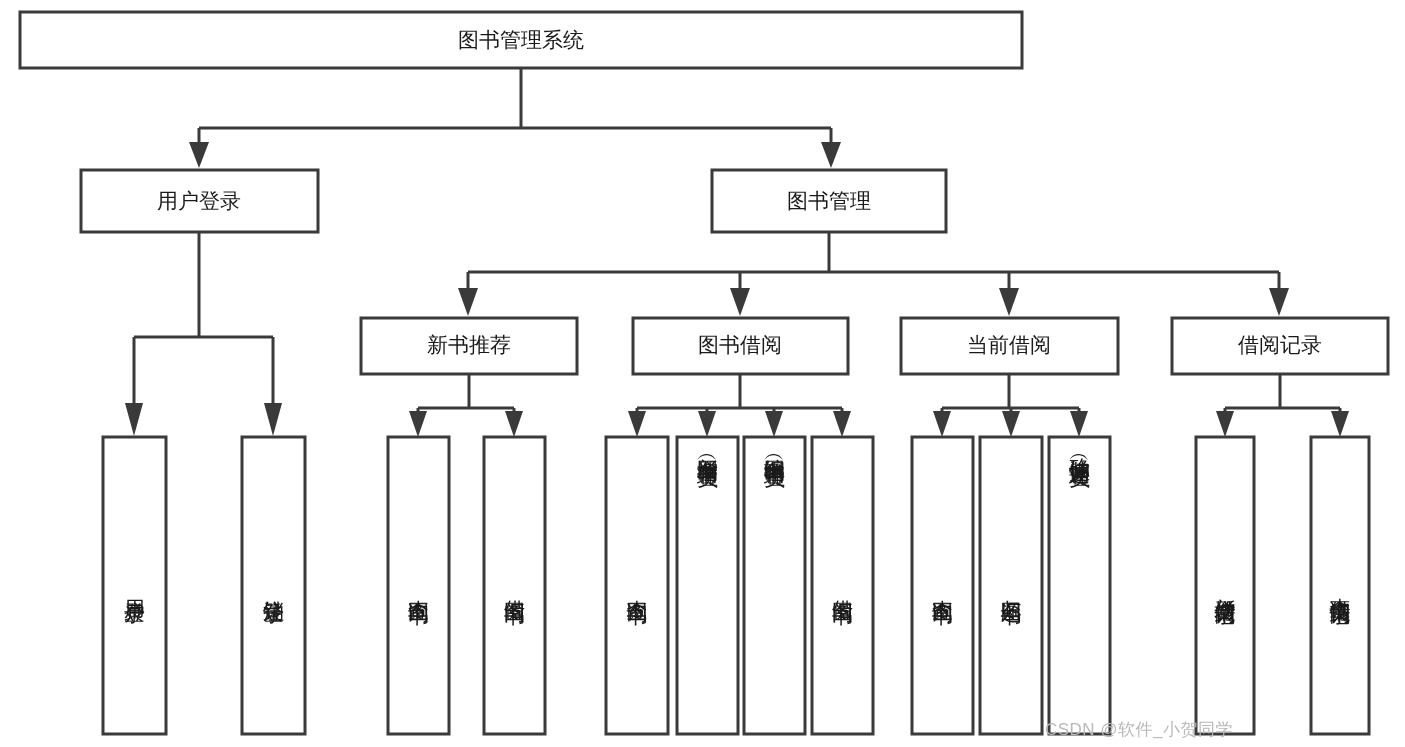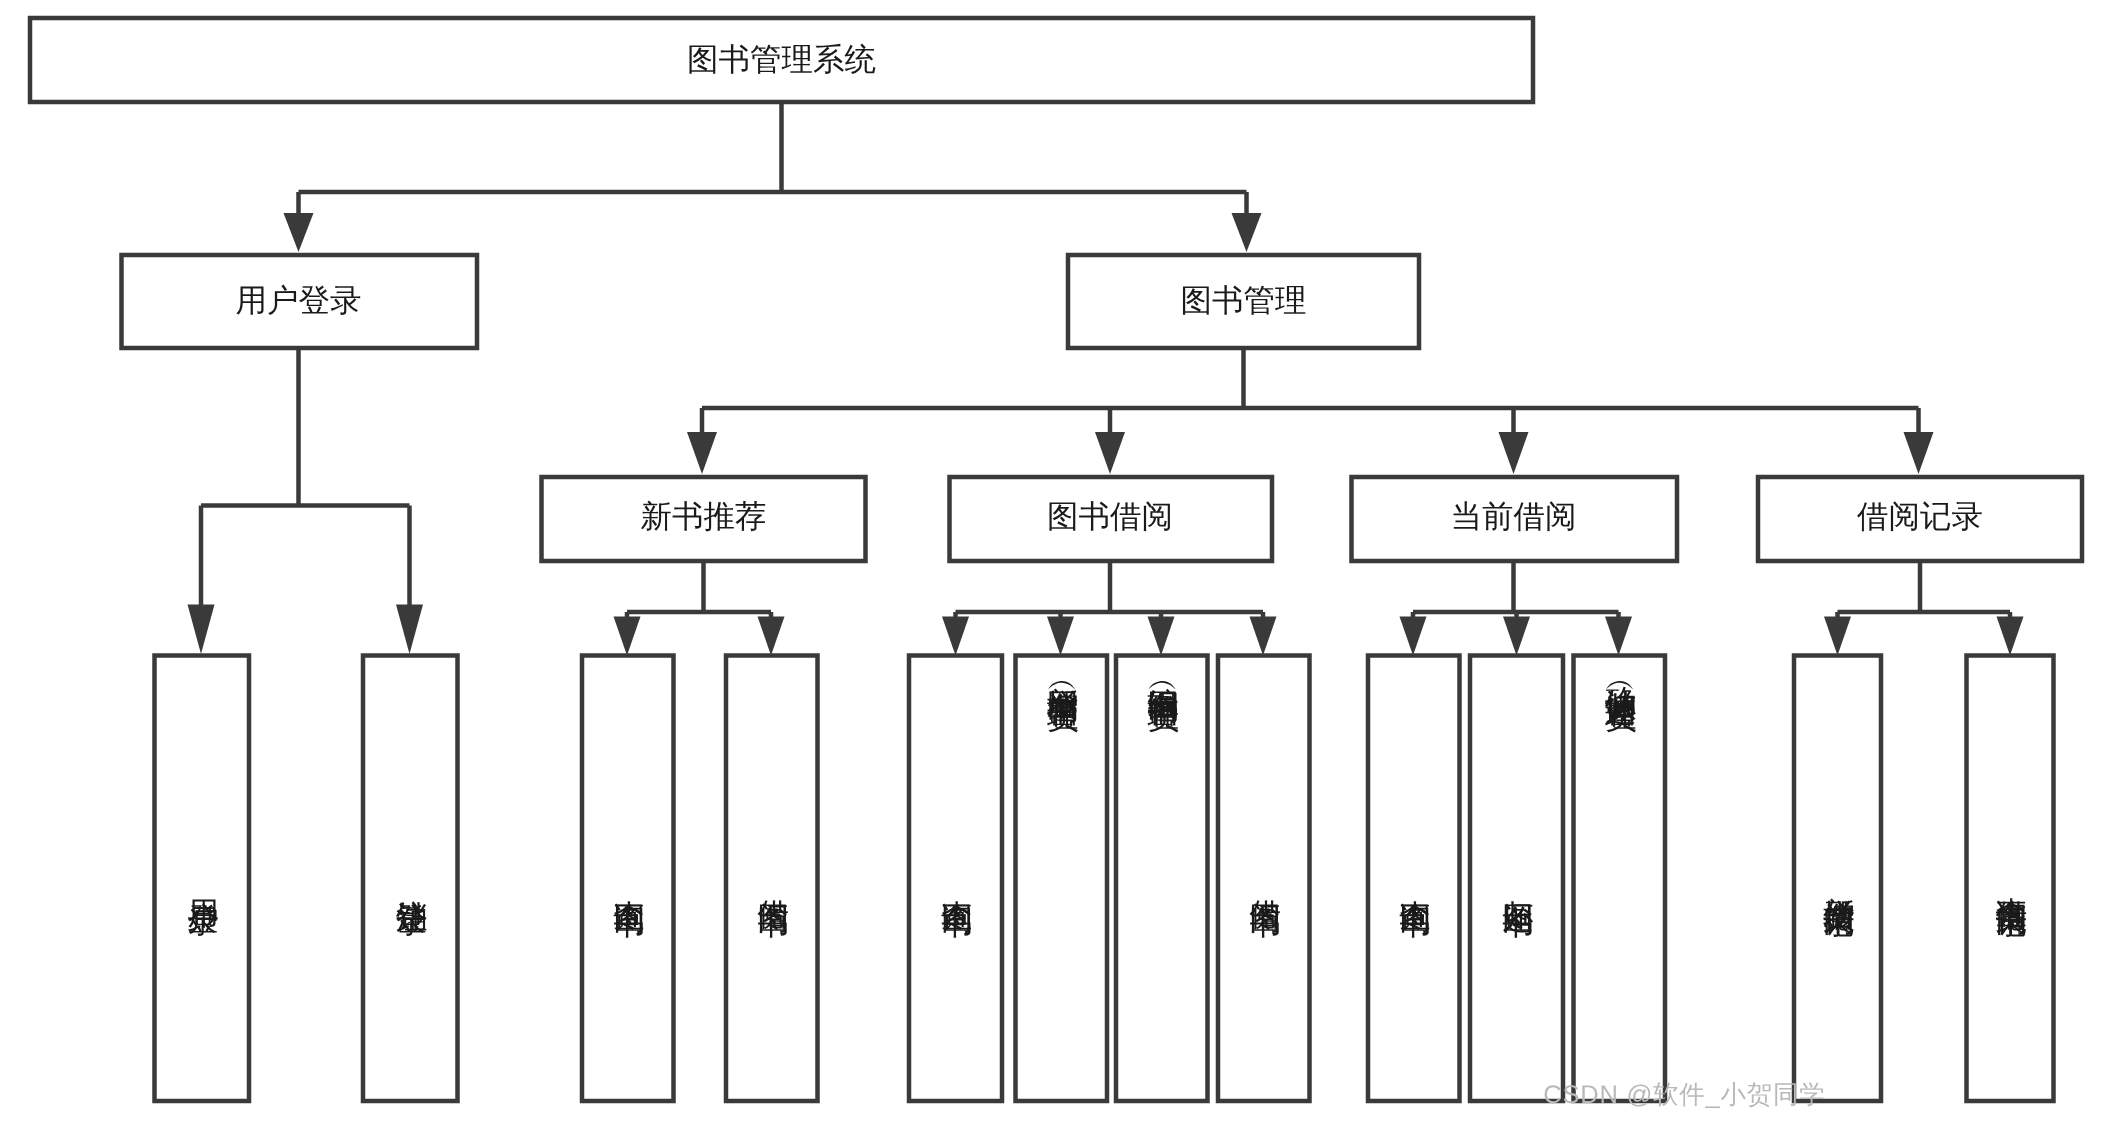--- a/index.html
+++ b/index.html
@@ -62,21 +62,21 @@
     text-orientation: upright;
     font-family: "Liberation Sans", "DejaVu Sans", sans-serif;
     font-size: 21px;
     color: #1a1a1a;
     letter-spacing: 1.5px;
     white-space: nowrap;
     text-align: center;
   }
   #watermark {
     position: absolute;
-    right: 16px;
+    right: 0;
     bottom: 6px;
     font-family: "Liberation Sans", "DejaVu Sans", sans-serif;
     font-size: 17px;
     color: #b9b9b9;
     white-space: nowrap;
     letter-spacing: 0.5px;
   }
 </style>
 </head>
 <body>

